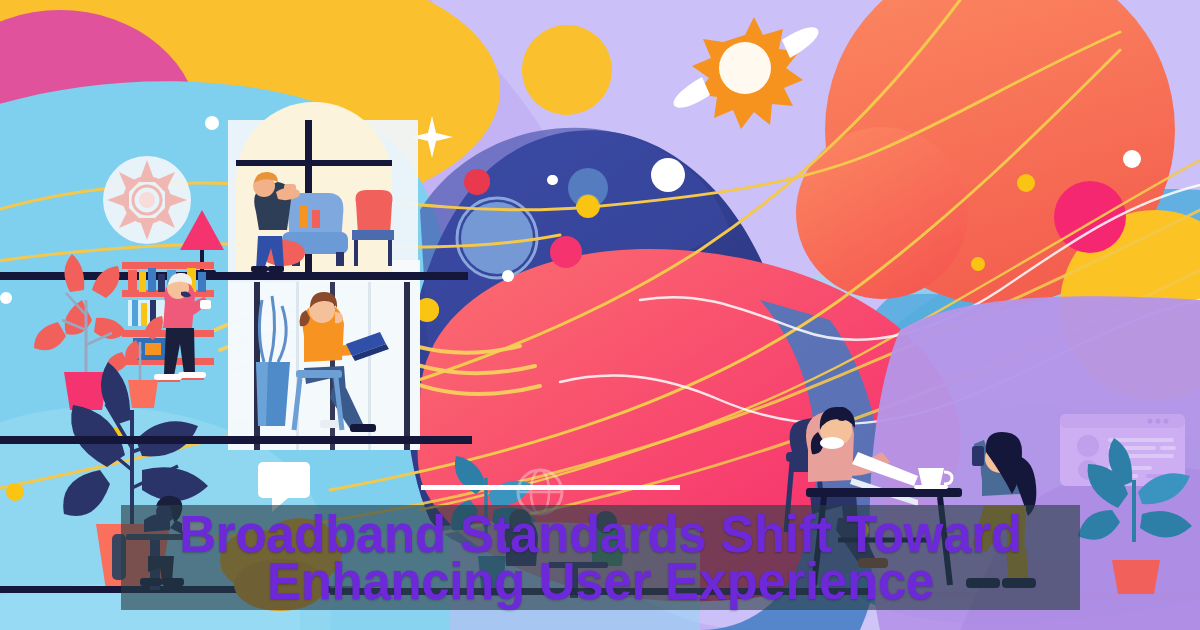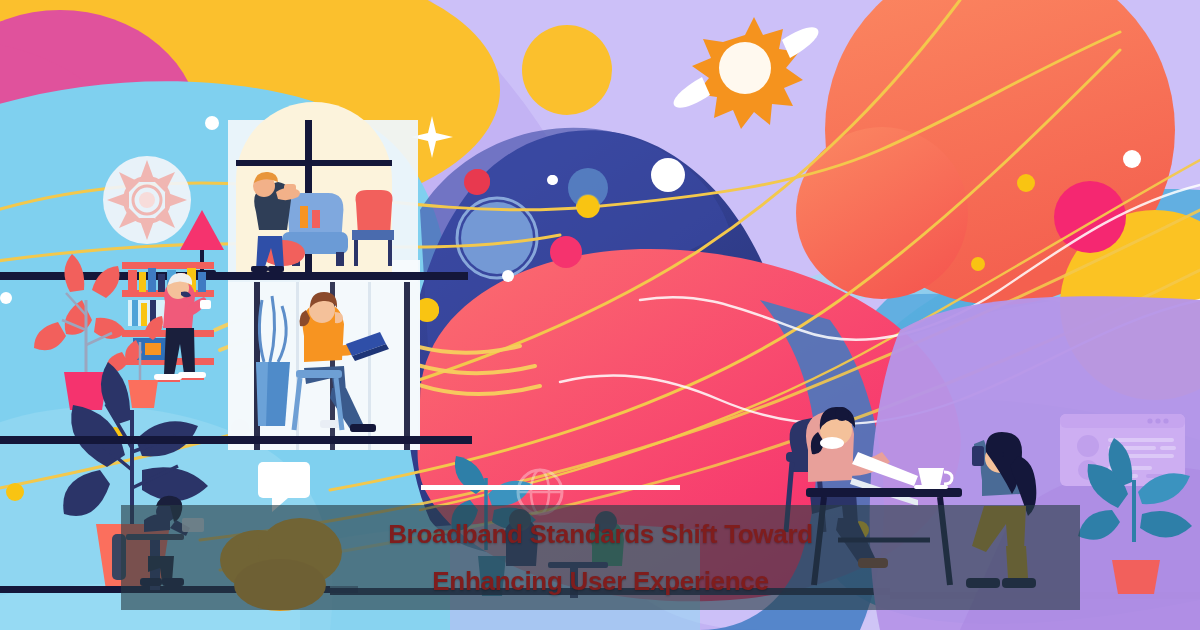--- a/index.html
+++ b/index.html
@@ -25,24 +25,24 @@
     left:121px; top:505px;
     width:959px; height:105px;
     background:rgba(40,62,70,0.62);
     display:flex;
     flex-direction:column;
     align-items:center;
     justify-content:center;
     z-index:40;
   }
   #title-text {
-    color:#7f1d1d;
+    color:#6d28d9;
     font-family:"Liberation Sans", sans-serif;
     font-weight:bold;
-    font-size:26px;
+    font-size:51px;
     line-height:47px;
     letter-spacing:-0.3px;
     text-align:center;
     white-space:pre-line;
     text-shadow:0 1px 2px rgba(0,0,0,0.25);
   }
   #title-rule {
     position:absolute;
     left:421px; top:485px;
     width:259px; height:5px;

